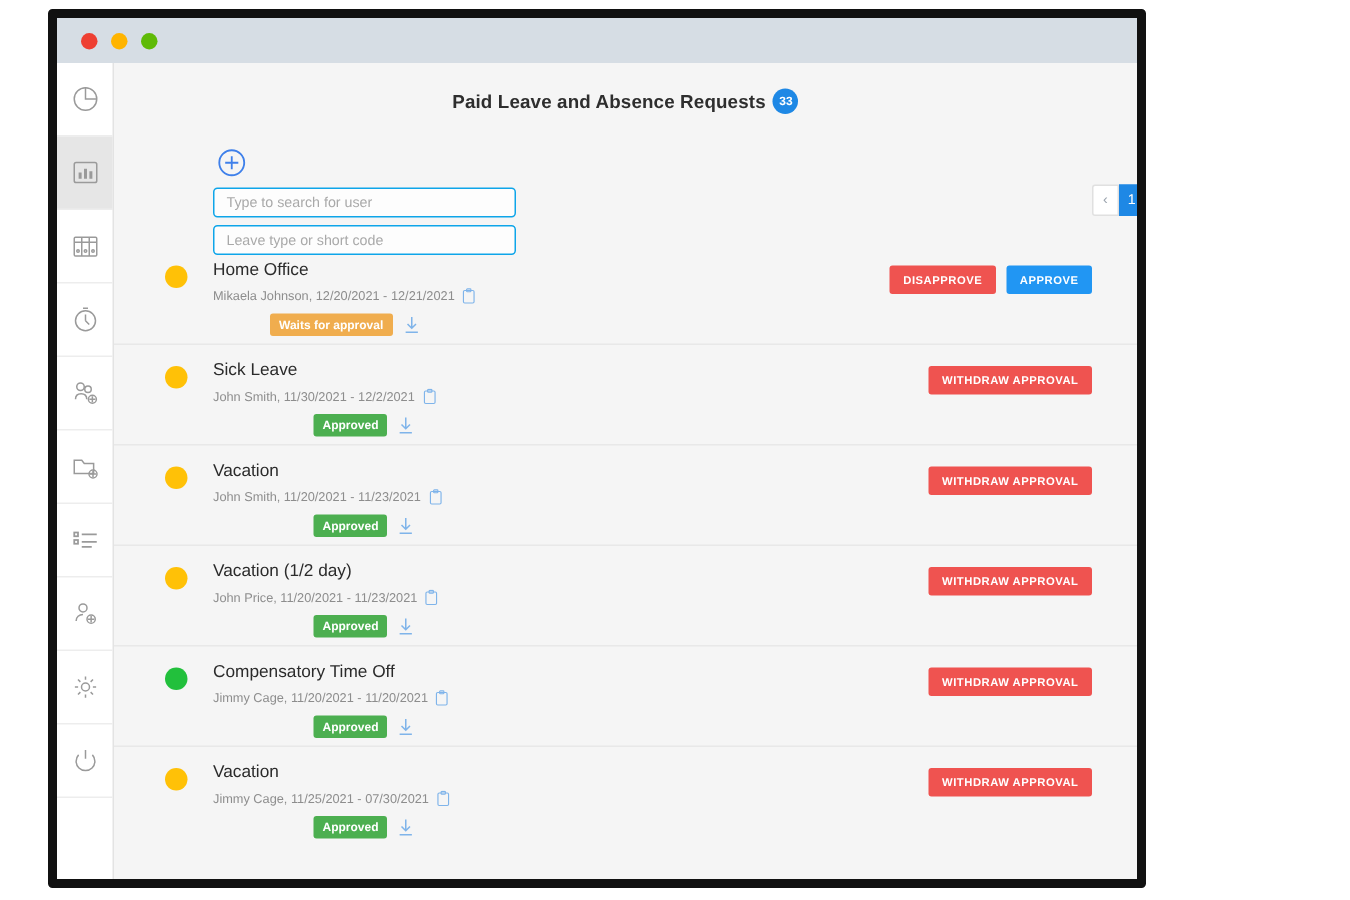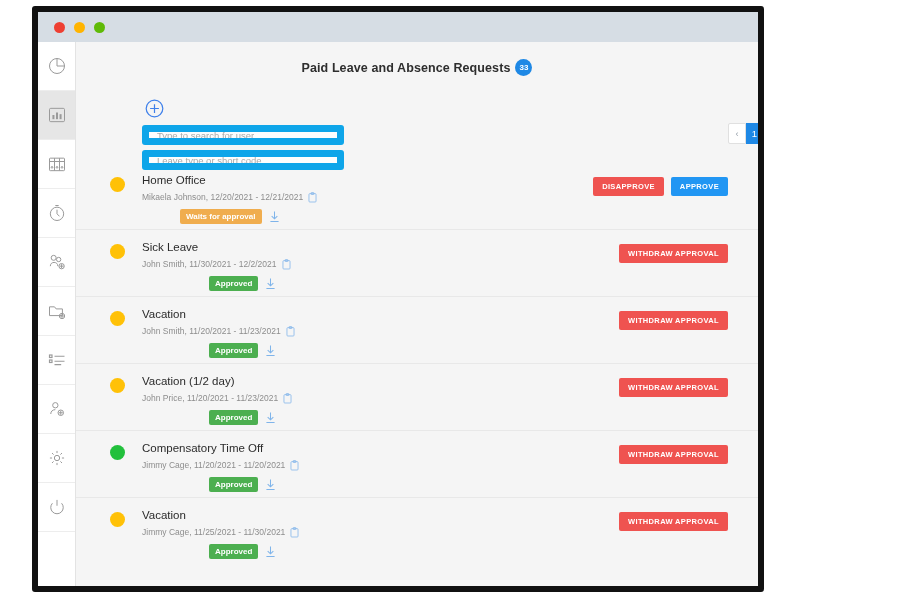--- a/index.html
+++ b/index.html
@@ -89,21 +89,21 @@
   }
   #refresh-button {
     position: absolute; left: 718px; top: 23px;
     width: 20px; height: 20px;
     color: #3f80ea;
   }
   .search-field {
     position: absolute; left: 66px;
     width: 202px; height: 20px;
     background: #fdfdfd;
-    border: 7px solid #0ea5e9;
+    border: 1px solid #0ea5e9;
     border-radius: 3px;
     font-size: 9.5px;
     color: #a9a9a9;
     padding: 0 8px;
     font-family: "Liberation Sans", sans-serif;
     outline: none;
   }
   .search-field::placeholder { color: #a9a9a9; }
   #search-user  { top: 48px; }
   #search-type  { top: 73px; }
@@ -459,21 +459,21 @@
           </div>
           <div class="row-actions">
             <button class="act-btn danger">WITHDRAW APPROVAL</button>
           </div>
         </div>
 
         <div class="request-row">
           <span class="status-dot" style="background: rgb(255, 193, 7);"></span>
           <div class="req-title">Vacation</div>
           <div class="req-meta">
-            <span>Jimmy Cage, 11/25/2021 - 11/30/2021</span>
+            <span>Jimmy Cage, 11/25/2021 - 07/30/2021</span>
             <span class="icon-btn">
               <svg width="9" height="11" viewBox="0 0 14 17" fill="none" stroke="currentColor" stroke-width="1.2">
                 <rect x="1.5" y="2.5" width="11" height="13" rx="1.3"></rect>
                   <rect x="4.8" y="0.8" width="4.4" height="3" rx="0.8"></rect>
               </svg>
             </span>
           </div>
           <div class="req-badges">
             <span class="badge approved">Approved</span>
             <span class="icon-btn">

